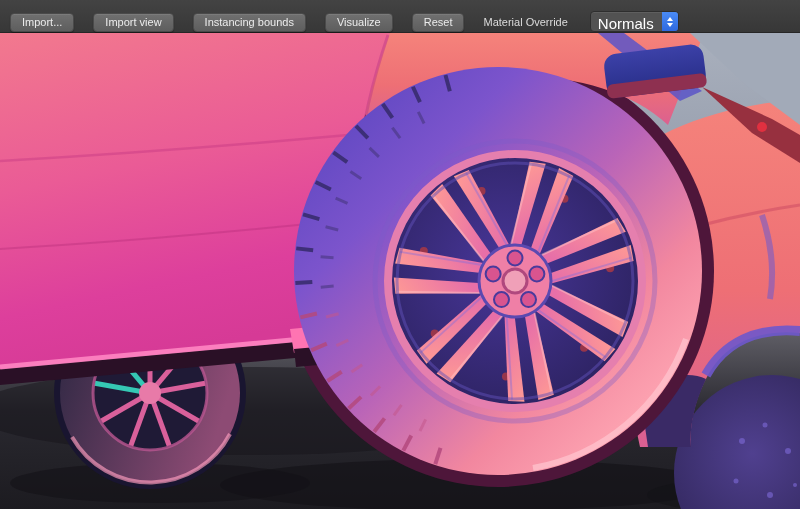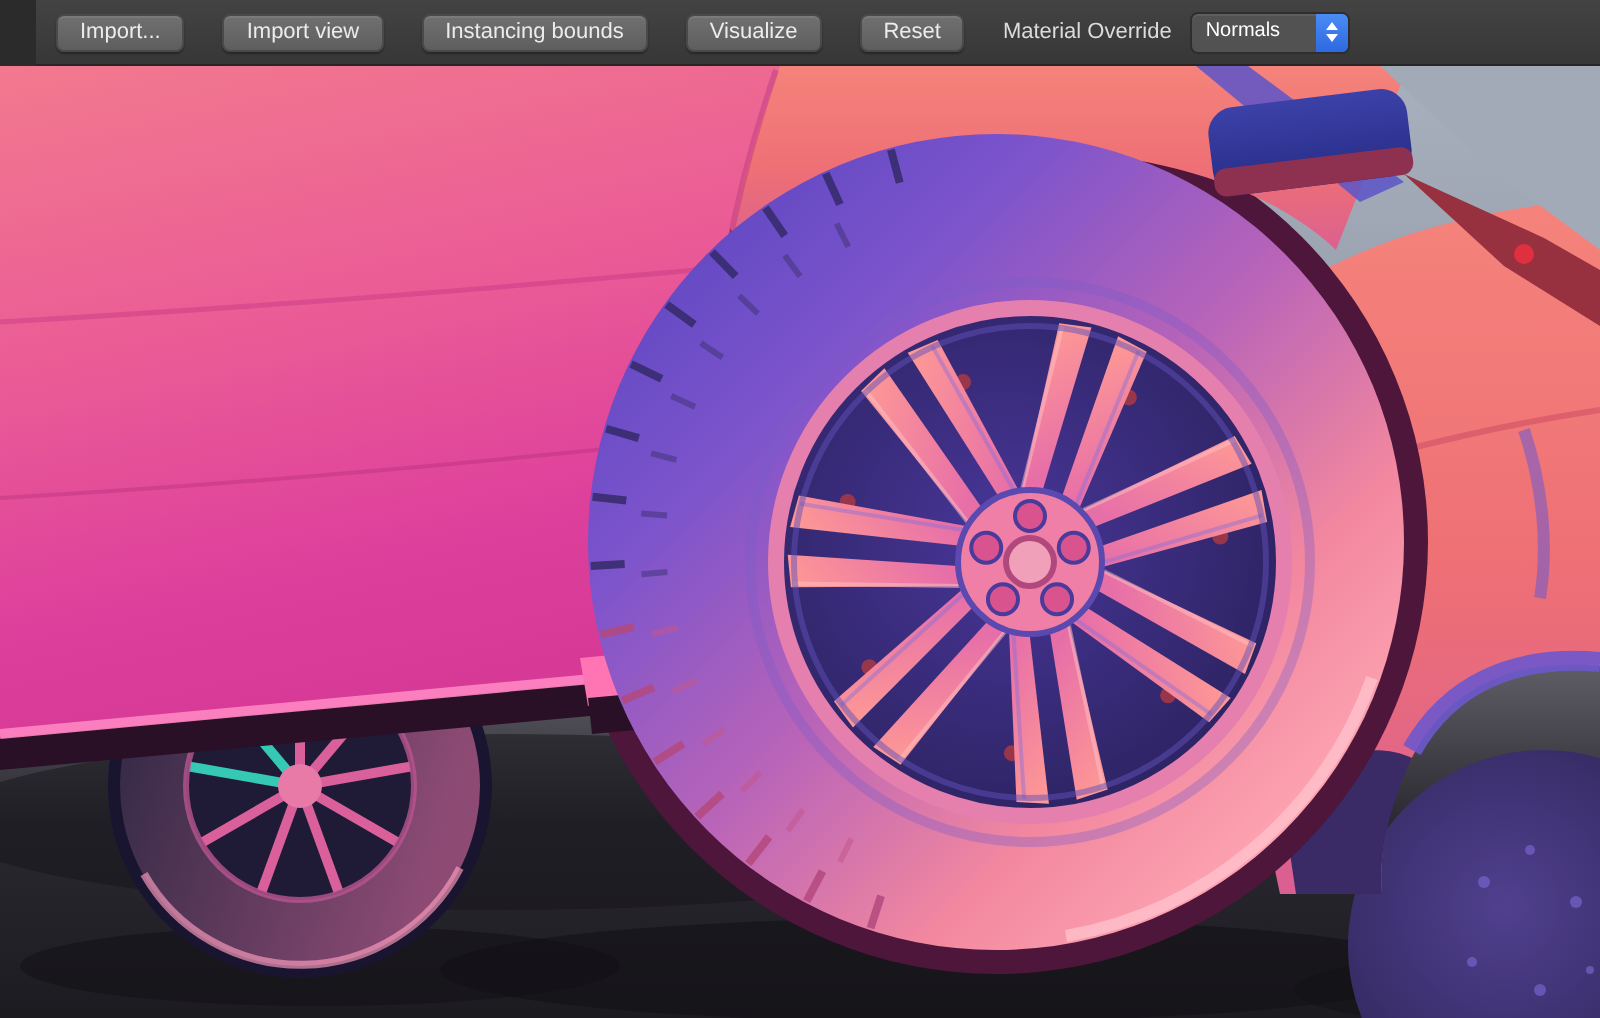--- a/index.html
+++ b/index.html
@@ -8,40 +8,40 @@
     font-family:"Liberation Sans",sans-serif;
     background:#2b2b2b;
   }
   .app{width:800px;height:509px;display:flex;flex-direction:column}
 
   
   .toolbar{
     height:32px;flex:0 0 32px;
     background:linear-gradient(#434343,#373737);
     border-bottom:1px solid #262626;
-    display:flex;align-items:center;
-    padding:0 10px;gap:19px;margin-left:18px;
+    display:flex;align-items:flex-end;
+    padding:0 10px;gap:19px;
   }
   .tb-btn{
     font-size:11px;line-height:13px;color:#ececec;
     background:linear-gradient(#707070,#5e5e5e);
     border:1px solid #4a4a4a;border-radius:4px;
     padding:2px 11px;white-space:nowrap;
     box-shadow:0 1px 1px rgba(0,0,0,.35), inset 0 1px 0 rgba(255,255,255,.08);
     cursor:default;user-select:none;
   }
-  .mat-group{display:flex;align-items:center;gap:9px}
+  .mat-group{display:flex;align-items:center;gap:22px}
   .mat-label{font-size:11px;color:#dcdcdc;white-space:nowrap}
   .mat-select{
     display:flex;align-items:stretch;height:19px;min-width:78px;
     border:1px solid #2e2e2e;border-radius:4px;overflow:hidden;
     background:#525252;box-shadow:inset 0 1px 0 rgba(255,255,255,.08);
     cursor:default;user-select:none;
   }
-  .mat-select .val{font-size:10px;color:#fff;padding:3px 8px 0 7px;flex:1}
+  .mat-select .val{font-size:15px;color:#fff;padding:3px 8px 0 7px;flex:1}
   .mat-select .cap{
     width:16px;background:linear-gradient(#4a8bf5,#2e69e0);
     display:flex;flex-direction:column;align-items:center;justify-content:center;gap:2px;
   }
   .arrow-up{width:0;height:0;border-left:3px solid transparent;border-right:3px solid transparent;border-bottom:4px solid #fff}
   .arrow-down{width:0;height:0;border-left:3px solid transparent;border-right:3px solid transparent;border-top:4px solid #fff}
 
   
   .viewport{flex:1;position:relative;overflow:hidden}
   .viewport svg{display:block}

